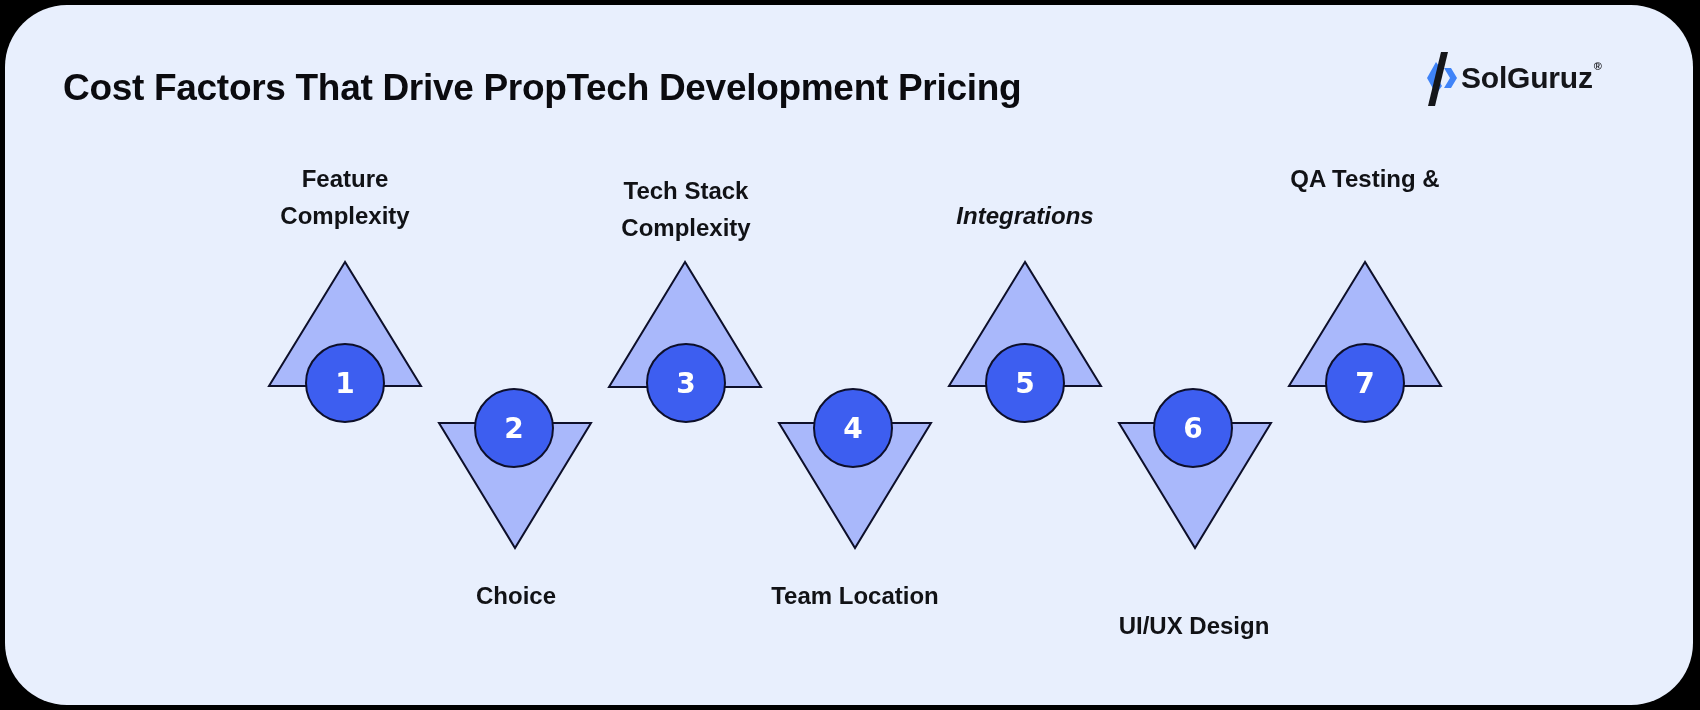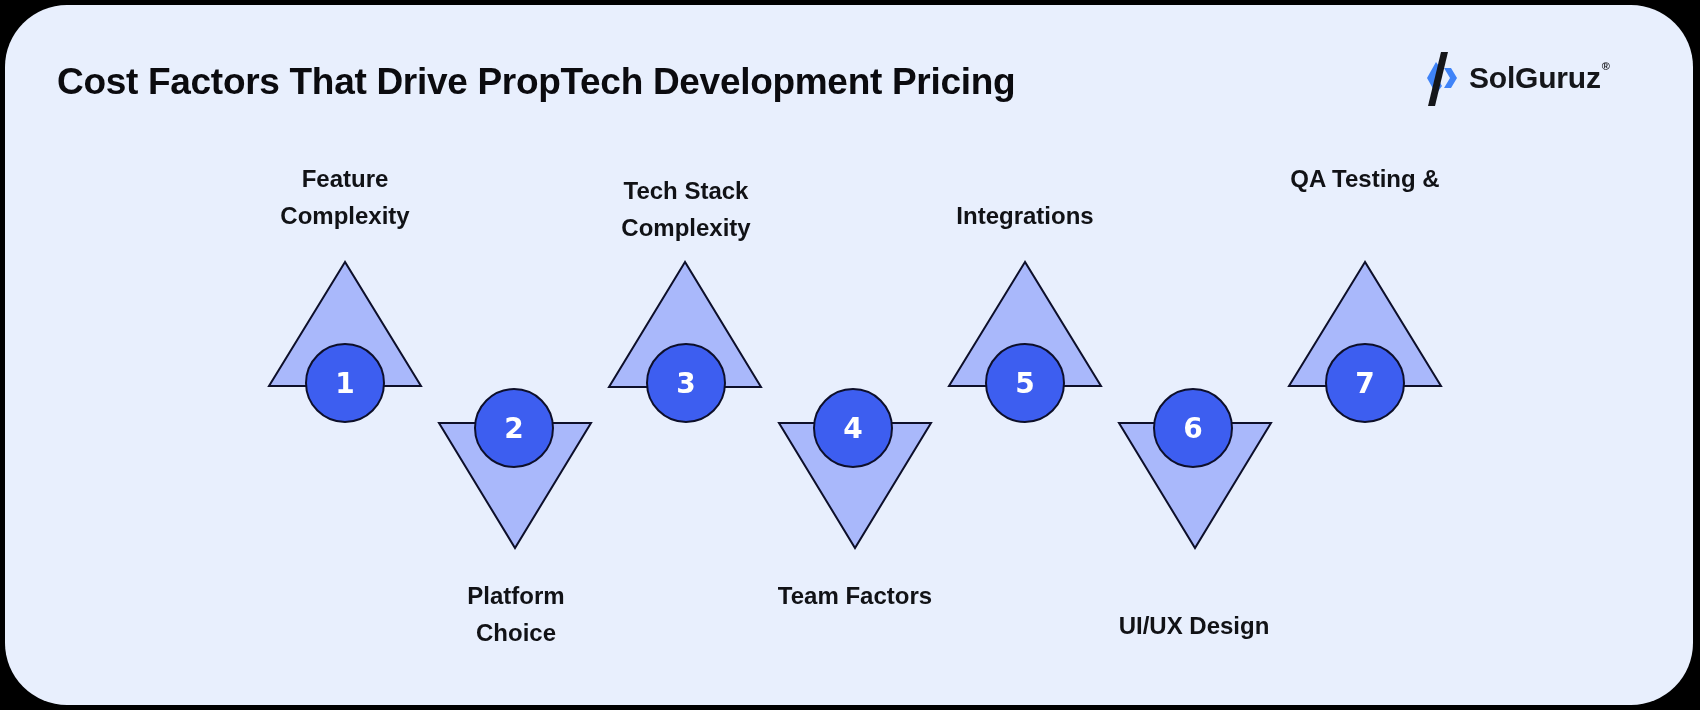--- a/index.html
+++ b/index.html
@@ -21,21 +21,21 @@
       width: 1688px;
       height: 700px;
       background: #e8effd;
       border-radius: 62px;
       overflow: hidden;
     }
     .title {
       position: absolute;
       left: 55px;
       top: 58px;
-      margin: 2px;
+      margin: 8px;
       font-size: 37px;
       font-weight: 700;
       color: #0b0b0f;
       letter-spacing: -0.3px;
       white-space: nowrap;
       line-height: 44px;
     }
     .logo {
       position: absolute;
       left: 1423px;
@@ -46,21 +46,21 @@
     }
     .logo-mark {
       width: 36px;
       height: 60px;
       display: block;
     }
     .logo-text {
       font-size: 30px;
       font-weight: 700;
       color: #15161a;
-      margin-left: 10px;
+      margin-left: 2px;
       letter-spacing: -0.2px;
       line-height: 1;
     }
     .logo-reg {
       font-size: 11px;
       font-weight: 700;
       color: #15161a;
       position: relative;
       top: -12px;
       margin-left: 1px;
@@ -145,31 +145,30 @@
     <circle cx="1365" cy="383" r="39" fill="#3d5ef0" stroke="#0d0f2a" stroke-width="2"></circle>
     <text class="num" x="1365" y="393" text-anchor="middle">7</text>
   </g>
 </svg>
 
 <div class="label" style="left:345px; top:160px;text-align:center;">
   <span>Feature</span>
   <span>Complexity</span>
 </div>
 <div class="label" style="left:516px; top:577px;">
-  <span>Platform</span>
   <span>Choice</span>
 </div>
 <div class="label" style="left:686px; top:172px;">
   <span>Tech Stack</span>
   <span>Complexity</span>
 </div>
 <div class="label" style="left:855px; top:577px;">
-  <span>Team Factors</span>
+  <span>Team Location</span>
 </div>
-<div class="label" style="left:1025px; top:197px;">
+<div class="label" style="left:1025px; top:197px;font-style:italic;">
   <span>Integrations</span>
 </div>
 <div class="label" style="left:1194px; top:607px;">
   <span>UI/UX Design</span>
 </div>
 <div class="label" style="left:1365px; top:160px;">
   <span>QA Testing &amp;</span>
 </div>
 
 </body></html>

